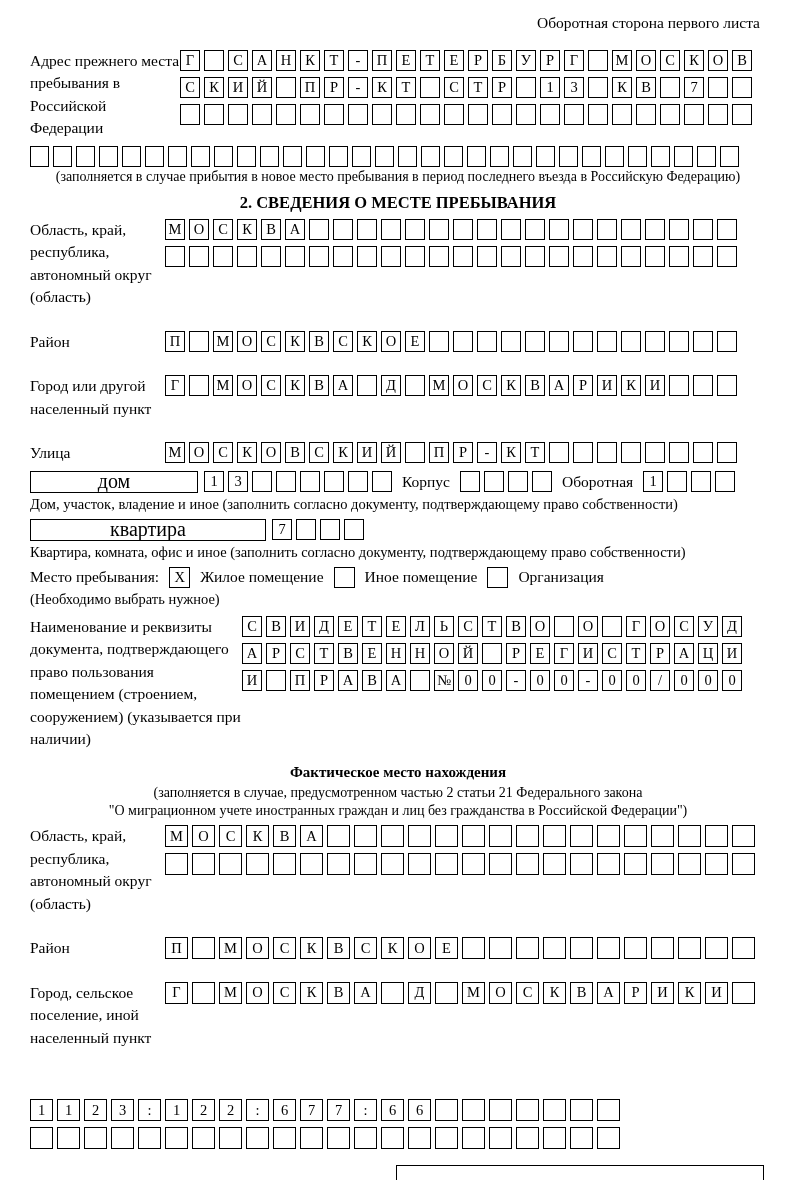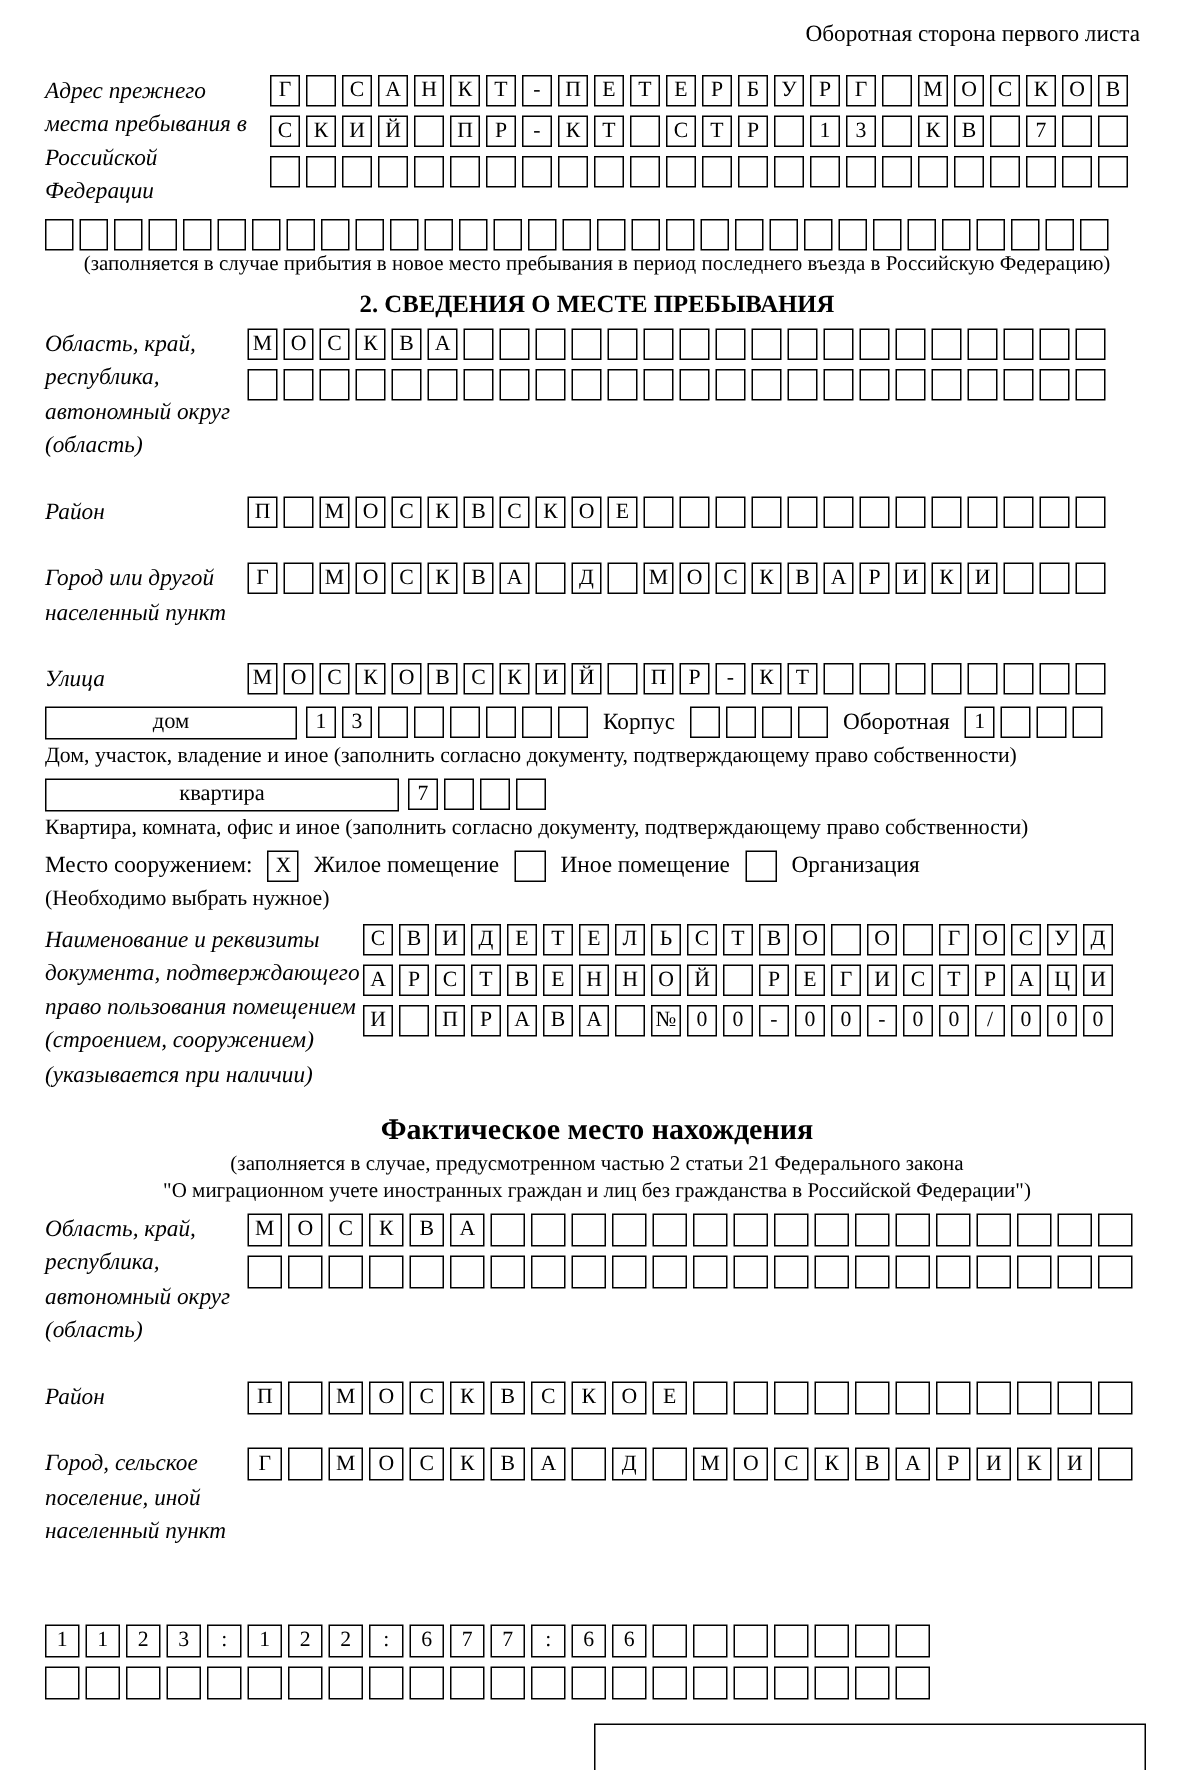--- a/index.html
+++ b/index.html
@@ -1,39 +1,39 @@
 <!DOCTYPE html>
 <html><head>
 <meta charset="utf-8">
 <style>
   html,body{margin:0;padding:0;background:#fff;color:#000;}
   body{font-family:"Liberation Serif","DejaVu Serif",serif;}
   .page{width:800px;min-height:1180px;box-sizing:border-box;padding:14px 34px 10px 30px;position:relative;}
   .hdr-note{text-align:right;font-size:15.5px;margin-bottom:18px;padding-right:6px;}
 
   .field{display:flex;margin-bottom:2px;}
-  .lbl{font-size:15.5px;line-height:1.45;flex-shrink:0;font-style:italic;}
+  .lbl{font-size:15.5px;line-height:1.45;flex-shrink:0;}
   .lbl-prev{width:150px;}
   .lbl-std{width:135px;}
   .lbl-doc{width:212px;}
   .rows{display:flex;flex-direction:column;gap:6px;}
 
   .cells{display:flex;gap:4px;}
   .c{width:20px;height:21px;border:1.6px solid #000;box-sizing:border-box;display:flex;align-items:center;justify-content:center;font-size:14.5px;flex-shrink:0;background:#fff;}
   .c-sm{width:19px;}
   .c-lg{width:23px;height:22px;}
   .mt6{margin-top:22px;}
   .fullrow{margin:6px 0 2px 0;}
 
   .note{font-size:14px;text-align:center;margin:2px 0 6px 0;}
   .sec-title{font-size:16.5px;font-weight:bold;text-align:center;margin:8px 0 6px 0;}
-  .sub-title{font-size:20px;font-weight:bold;text-align:center;margin:14px 0 4px 0;}
+  .sub-title{font-size:15px;font-weight:bold;text-align:center;margin:14px 0 4px 0;}
 
   .houserow{display:flex;align-items:center;margin:6px 0 2px 0;gap:6px;}
-  .widebox{border:1.6px solid #000;height:22px;box-sizing:border-box;display:flex;align-items:center;justify-content:center;font-size:15px;flex-shrink:0;}
+  .widebox{border:1.6px solid #000;height:22px;box-sizing:border-box;display:flex;align-items:center;justify-content:center;font-size:20px;flex-shrink:0;}
   .w-dom{width:168px;}
   .w-kv{width:236px;}
   .inline-lbl{font-size:15.5px;margin:0 4px;}
   .caption{font-size:14.5px;margin:3px 0 6px 0;}
 
   .stayrow{display:flex;align-items:center;font-size:15.5px;margin-top:4px;gap:10px;}
   .ck{width:21px;height:21px;}
   .stay-note{font-size:14.5px;width:560px;margin:3px 0 8px 0;}
 
   .bottom{display:flex;flex-direction:column;align-items:flex-end;margin-top:16px;}
@@ -348,21 +348,21 @@
     <div class="cells">
         <div class="c">7</div>
         <div class="c"></div>
         <div class="c"></div>
         <div class="c"></div>
       </div>
   </div>
   <div class="caption">Квартира, комната, офис и иное (заполнить согласно документу, подтверждающему право собственности)</div>
 
   <div class="stayrow">
-    <span>Место сооружением:</span>
+    <span>Место пребывания:</span>
     <div class="c ck">X</div>
     <span>Жилое помещение</span>
     <div class="c ck"></div>
     <span>Иное помещение</span>
     <div class="c ck"></div>
     <span>Организация</span>
   </div>
   <div class="stay-note">(Необходимо выбрать нужное)</div>
 
   <div class="field">

